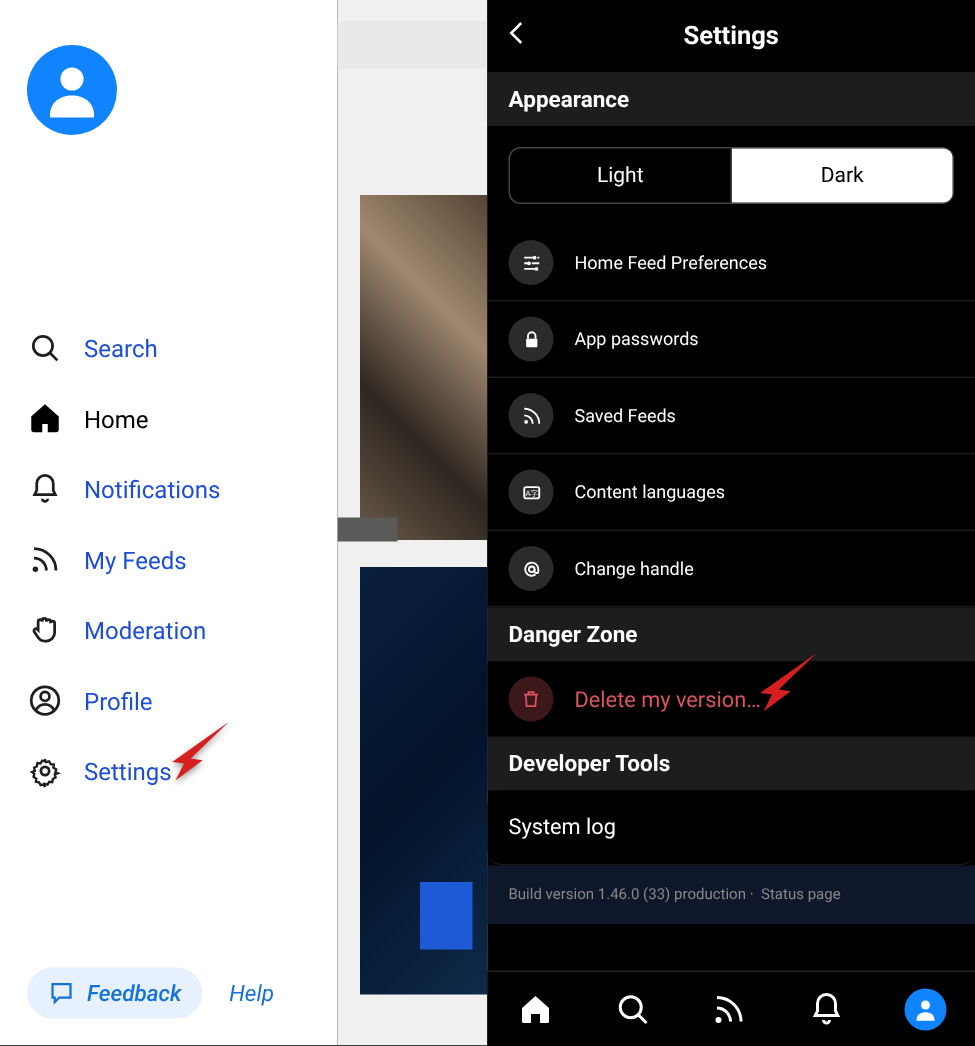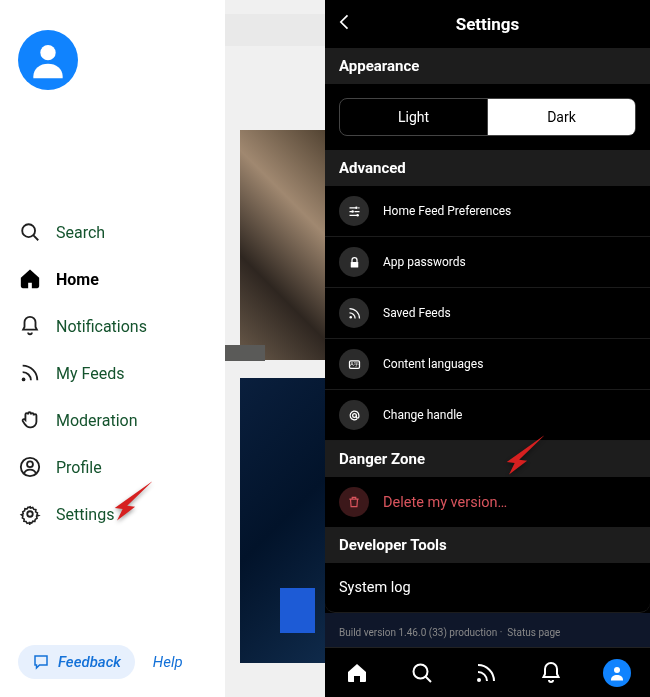--- a/index.html
+++ b/index.html
@@ -4,22 +4,22 @@
   <style>
     * { margin: 0; padding: 0; box-sizing: border-box; }
     body { font-family: -apple-system, BlinkMacSystemFont, "Segoe UI", Roboto, Helvetica, Arial, sans-serif; width:650px; height:697px; overflow:hidden; background:#000; position:relative;}
     .app { display:flex; width:650px; height:697px; }
 
     
     .sidebar { width:225px; background:#fff; display:flex; flex-direction:column; position:relative; }
     .avatar-big { width:60px; height:60px; border-radius:50%; background:#1083fe; margin:30px 0 0 18px; display:flex; align-items:center; justify-content:center; }
     .avatar-big svg { width:44px; height:44px; fill:#fff; }
     .nav { margin-top:130px; display:flex; flex-direction:column; gap:23px; padding-left:18px;}
-    .nav-item { display:flex; align-items:center; gap:14px; cursor:pointer; color:#14532d; font-size:16px;}
-    .nav-item.active { font-weight:700; color:#000;}
+    .nav-item { display:flex; align-items:center; gap:14px; cursor:pointer; color:#1d4ed8; font-size:16px;}
+    .nav-item.active { font-weight:400; color:#000;}
     .nav-item .ic { width:24px; height:24px; display:flex; align-items:center; justify-content:center;}
     .nav-item svg { width:22px; height:22px; stroke:#1f1f1f; stroke-width:2; fill:none; }
     .nav-item.active svg { fill:#000; stroke:#000;}
     .sidebar-bottom { position:absolute; bottom:18px; left:18px; display:flex; align-items:center; gap:18px;font-style:italic;}
     .feedback-pill { background:#e7f0fd; color:#1471d8; border-radius:20px; padding:8px 14px; display:flex; align-items:center; gap:8px; font-size:15px; font-weight:500; cursor:pointer;}
     .feedback-pill svg{ width:18px; height:18px; stroke:#1471d8; fill:none; stroke-width:2;}
     .help-link { color:#1471d8; font-size:15px; cursor:pointer;}
 
     
     .middle { width:100px; background:#f0f0f0; position:relative; overflow:hidden;}
@@ -166,21 +166,20 @@
     </div>
 
     <div class="section-header">Appearance</div>
     <div class="seg-wrap">
       <div class="seg">
         <div class="seg-item">Light</div>
         <div class="seg-item on">Dark</div>
       </div>
     </div>
 
-    <div class="section-header">Advanced</div>
     <div class="row">
       <div class="circ">
           <svg viewBox="0 0 24 24">
             <path d="M4 6h10M18 6h2M4 12h4M12 12h8M4 18h12M20 18h0" stroke="#fff" stroke-width="2"></path>
             <circle cx="15" cy="6" r="2"></circle>
             <circle cx="9" cy="12" r="2"></circle>
             <circle cx="17" cy="18" r="2"></circle>
           </svg>
         </div>
       <span class="label">Home Feed Preferences</span>

